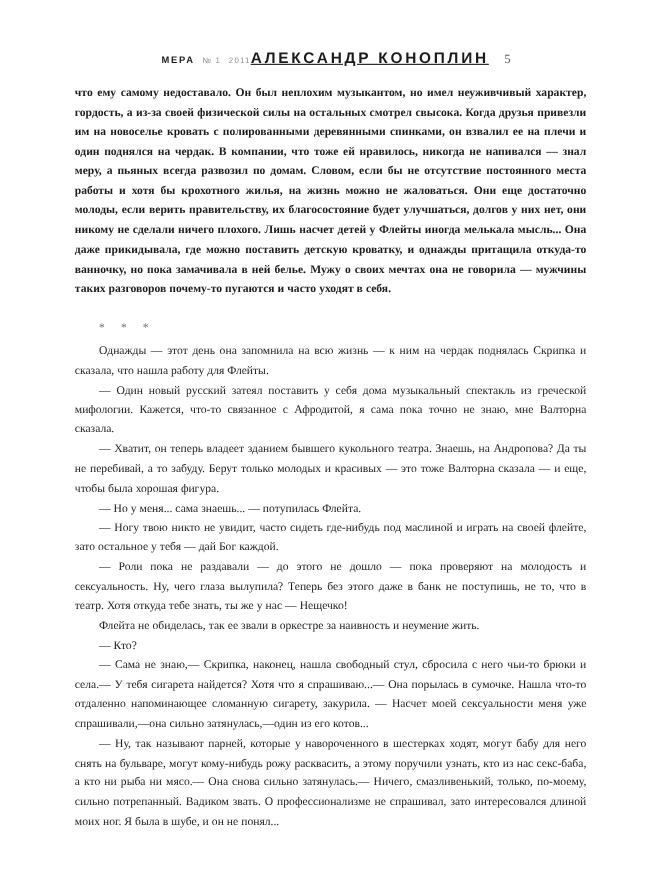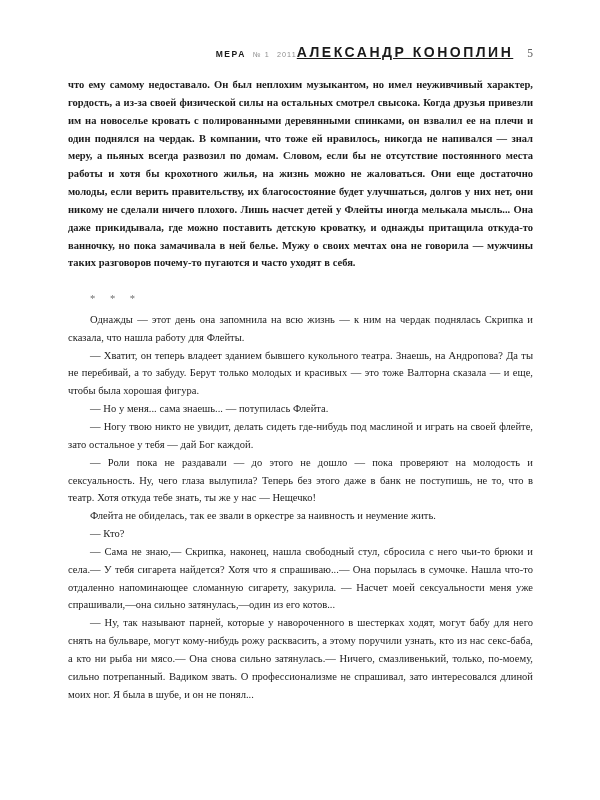--- a/index.html
+++ b/index.html
@@ -23,21 +23,21 @@
   }
   
   .running-head {
     position: absolute;
     left: 68px;
     right: 67px;
     top: 44px;
     height: 16px;
     display: flex;
     align-items: baseline;
-    justify-content: flex-end;
+    justify-content: center;
     font-family: "Liberation Sans", "DejaVu Sans", sans-serif;
     margin-left: 10px;
   }
   .rh-left {
     display: flex;
     align-items: baseline;
     gap: 7px;
     white-space: nowrap;
   }
   .rh-journal {
@@ -127,23 +127,24 @@
     </div>
   </div>
 
   <div class="body-col">
 
     <p class="para no-indent">что ему самому недоставало. Он был неплохим музыкантом, но имел неуживчивый характер, гордость, а из-за своей физической силы на остальных смотрел свысока. Когда друзья привезли им на новоселье кровать с полированными деревянными спинками, он взвалил ее на плечи и один поднялся на чердак. В компании, что тоже ей нравилось, никогда не напивался — знал меру, а пьяных всегда развозил по домам. Словом, если бы не отсутствие постоянного места работы и хотя бы крохотного жилья, на жизнь можно не жаловаться. Они еще достаточно молоды, если верить правительству, их благосостояние будет улучшаться, долгов у них нет, они никому не сделали ничего плохого. Лишь насчет детей у Флейты иногда мелькала мысль... Она даже прикидывала, где можно поставить детскую кроватку, и однажды притащила откуда-то ванночку, но пока замачивала в ней белье. Мужу о своих мечтах она не говорила — мужчины таких разговоров почему-то пугаются и часто уходят в себя.</p>
 
     <div class="divider gap-before gap-after">* * *</div>
 
     <p class="para">Однажды — этот день она запомнила на всю жизнь — к ним на чердак поднялась Скрипка и сказала, что нашла работу для Флейты.</p>
+    <p class="para">— Один новый русский затеял поставить у себя дома музыкальный спектакль из греческой мифологии. Кажется, что-то связанное с Афродитой, я сама пока точно не знаю, мне Валторна сказала.</p>
     <p class="para">— Хватит, он теперь владеет зданием бывшего кукольного театра. Знаешь, на Андропова? Да ты не перебивай, а то забуду. Берут только молодых и красивых — это тоже Валторна сказала — и еще, чтобы была хорошая фигура.</p>
     <p class="para">— Но у меня... сама знаешь... — потупилась Флейта.</p>
-    <p class="para">— Ногу твою никто не увидит, делать сидеть где-нибудь под маслиной и играть на своей флейте, зато остальное у тебя — дай Бог каждой.</p>
+    <p class="para">— Ногу твою никто не увидит, часто сидеть где-нибудь под маслиной и играть на своей флейте, зато остальное у тебя — дай Бог каждой.</p>
     <p class="para">— Роли пока не раздавали — до этого не дошло — пока проверяют на молодость и сексуальность. Ну, чего глаза вылупила? Теперь без этого даже в банк не поступишь, не то, что в театр. Хотя откуда тебе знать, ты же у нас — Нещечко!</p>
     <p class="para">Флейта не обиделась, так ее звали в оркестре за наивность и неумение жить.</p>
     <p class="para">— Кто?</p>
     <p class="para">— Сама не знаю,— Скрипка, наконец, нашла свободный стул, сбросила с него чьи-то брюки и села.— У тебя сигарета найдется? Хотя что я спрашиваю...— Она порылась в сумочке. Нашла что-то отдаленно напоминающее сломанную сигарету, закурила. — Насчет моей сексуальности меня уже спрашивали,—она сильно затянулась,—один из его котов...</p>
     <p class="para">— Ну, так называют парней, которые у навороченного в шестерках ходят, могут бабу для него снять на бульваре, могут кому-нибудь рожу расквасить, а этому поручили узнать, кто из нас секс-баба, а кто ни рыба ни мясо.— Она снова сильно затянулась.— Ничего, смазливенький, только, по-моему, сильно потрепанный. Вадиком звать. О профессионализме не спрашивал, зато интересовался длиной моих ног. Я была в шубе, и он не понял...</p>
 
   </div>
 
 </div>
 

